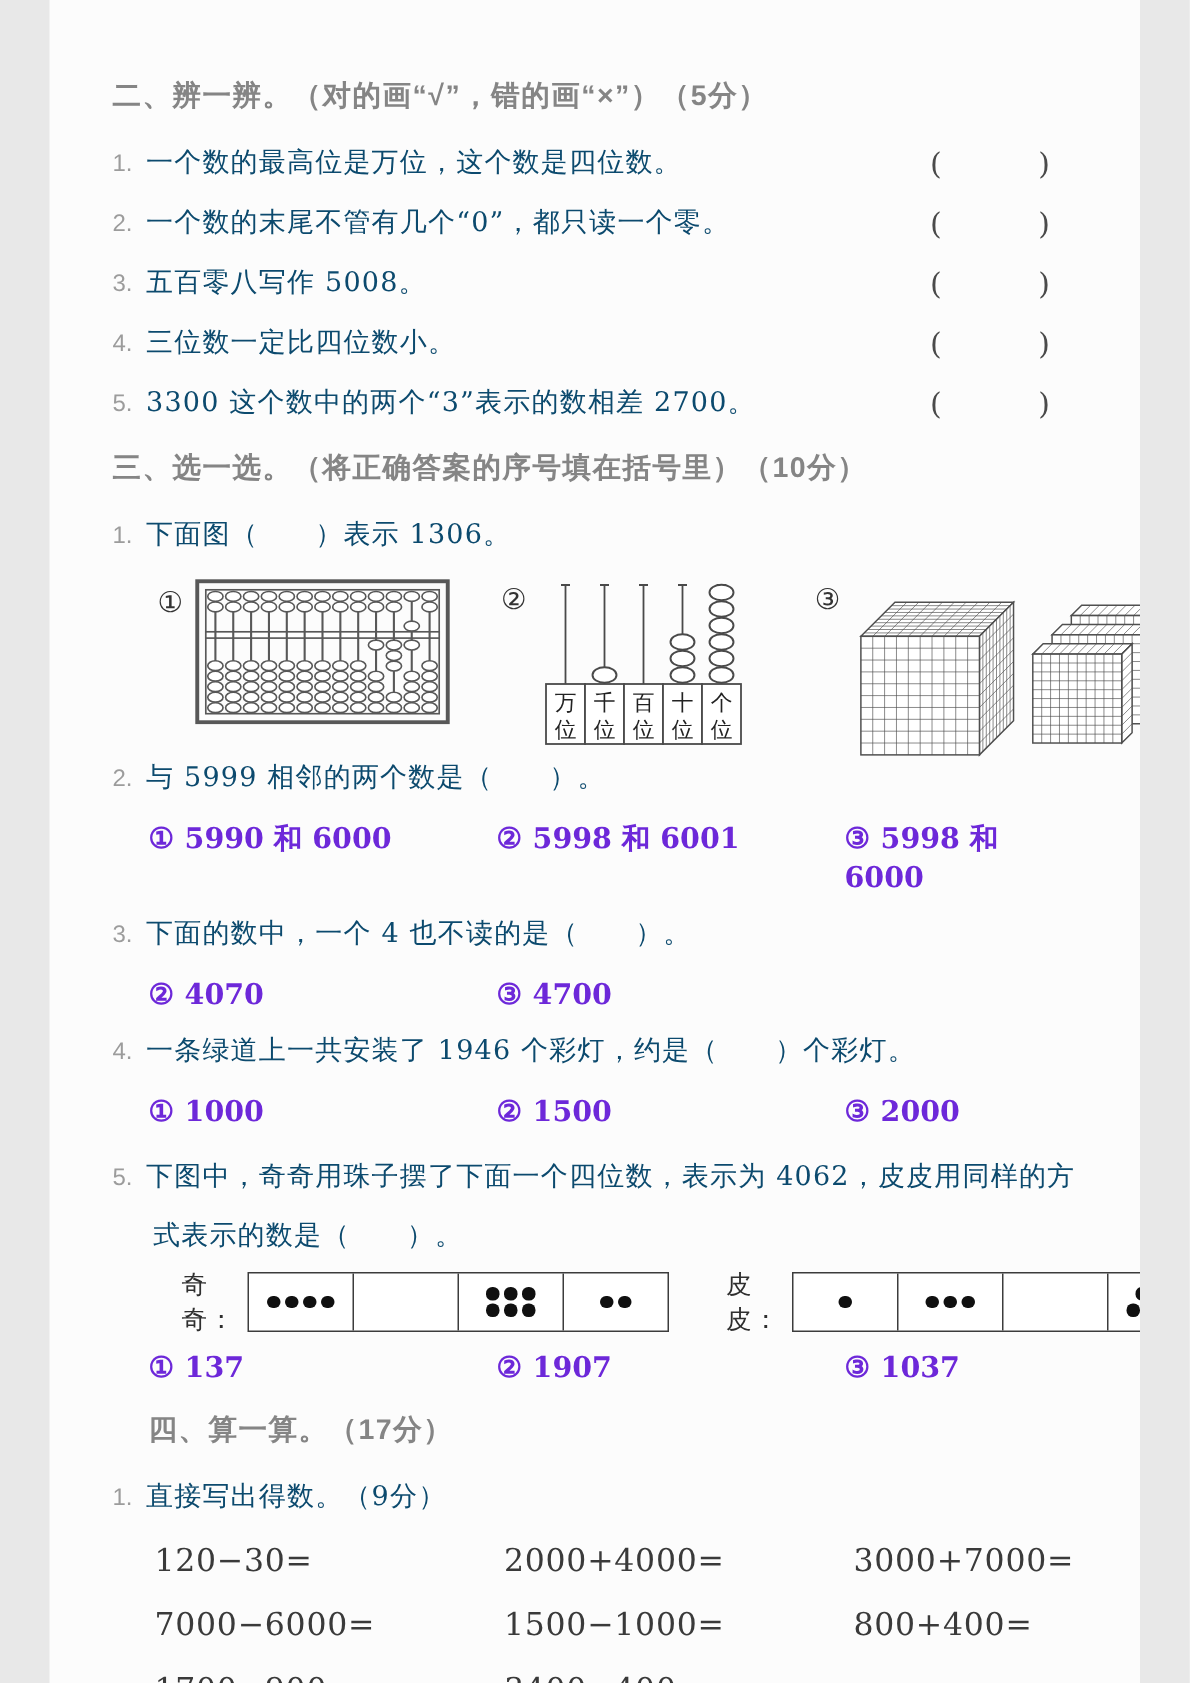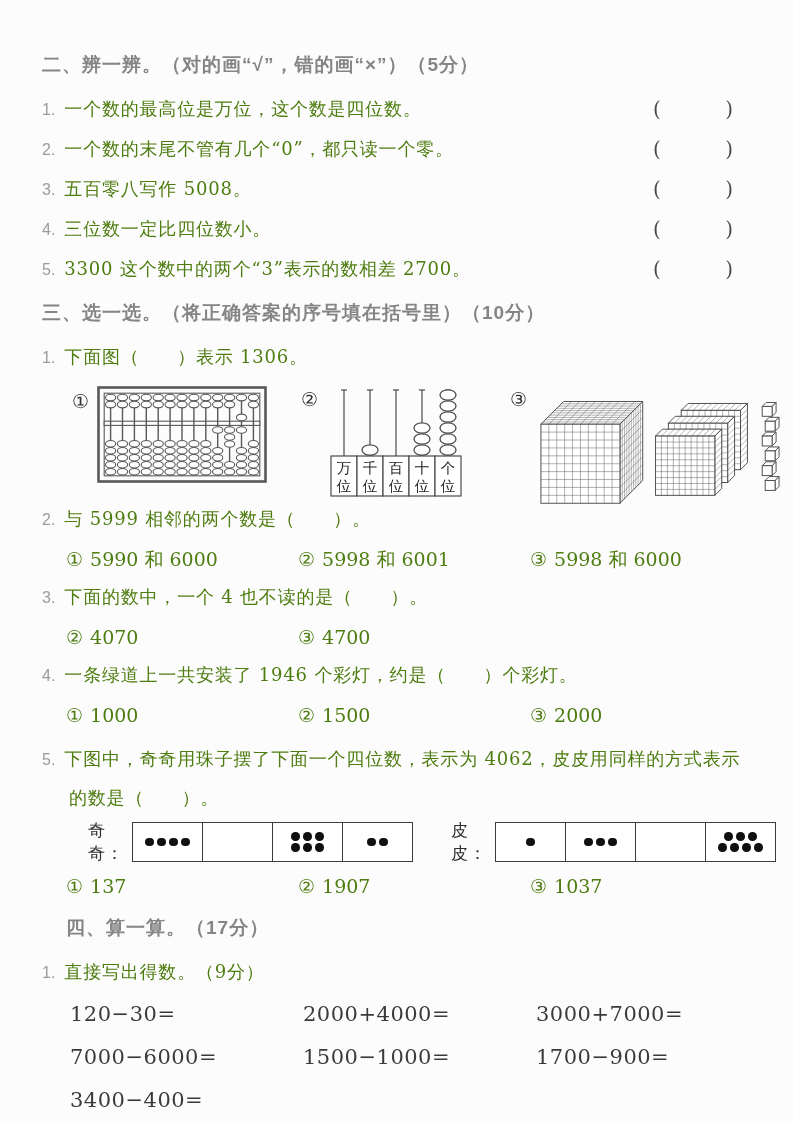--- a/index.html
+++ b/index.html
@@ -1,52 +1,52 @@
 <!DOCTYPE html>
 <html><head>
 <meta charset="utf-8">
 <style>
   html,body{margin:0;padding:0;background:#e8e8e8;}
   .page{
-    position:relative;width:793px;height:1122px;margin:0 auto;
+    position:relative;width:727px;height:1122px;margin:0 auto;
     background:#fcfcfc;box-sizing:border-box;
     padding:52px 40px 0 42px;overflow:hidden;
     font-family:"DejaVu Serif","Liberation Serif",serif;
     color:#2f2f2f;
   }
   .sec-heading{
     font-family:"Liberation Sans","DejaVu Sans",sans-serif;
     font-weight:700;font-size:19px;color:#858585;
     letter-spacing:1px;line-height:26px;margin:0 0 18px 0;
   }
   .q-row{position:relative;line-height:26px;margin-bottom:13px;font-size:18px;}
   .q-num{
     font-family:"Liberation Sans","DejaVu Sans",sans-serif;
     color:#9c9c9c;font-size:16px;margin-right:9px;
   }
-  .q-text{letter-spacing:0.8px;color:#4d7c0f;}
+  .q-text{letter-spacing:0.8px;color:#0c4a6e;}
   .answer-blank{
     position:absolute;right:20px;top:0;width:80px;
     display:flex;justify-content:space-between;
     font-size:20px;color:#4a4a4a;
   }
   .figures-row{
     display:flex;align-items:flex-start;
     padding-left:30px;margin:6px 0 4px 0;height:118px;
   }
   .fig{display:flex;align-items:flex-start;}
   .fig-label{font-size:19px;color:#333;margin:4px 8px 0 0;}
   .fig-abacus{margin-top:2px;}
   .fig-counter{margin-left:34px;}
   .fig-blocks{margin-left:44px;}
   .fig-blocks .fig-art{margin-top:-6px;}
   .opts{
     display:grid;grid-template-columns:232px 232px 1fr;
     padding-left:24px;font-size:19px;line-height:26px;
-    margin-bottom:12px;color:#4d7c0f;
+    margin-bottom:12px;color:#6d28d9;font-weight:bold;
   }
   .opt .mark{margin-right:7px;}
   .q-wrap{padding-left:27px;text-indent:-27px;line-height:38px;margin-bottom:2px;font-size:18px;}
   .dot-boxes-row{display:flex;align-items:center;margin:2px 0 8px 46px;}
   .db-label{font-size:17px;letter-spacing:1px;color:#2f2f2f;margin-right:8px;}
   .dot-box{display:flex;border:1.7px solid #3c3c3c;height:38px;background:#fff;}
   .dot-cell{
     width:69px;display:flex;flex-direction:column;
     justify-content:center;align-items:center;gap:2.5px;
   }
@@ -577,19 +577,20 @@
   <div class="q-row">
     <span class="q-num">1.</span><span class="q-text">直接写出得数。（9分）</span>
   </div>
 
   <div class="eq-grid">
     <span>120−30=</span>
     <span>2000+4000=</span>
     <span>3000+7000=</span>
     <span>7000−6000=</span>
     <span>1500−1000=</span>
+    <span>800+400=</span>
     <span>1700−900=</span>
     <span>3400−400=</span>
   </div>
 
   <div class="footer-link">有渔有礼 https://www.nzxwl.net</div>
 
 </div>
 
 </body></html>

